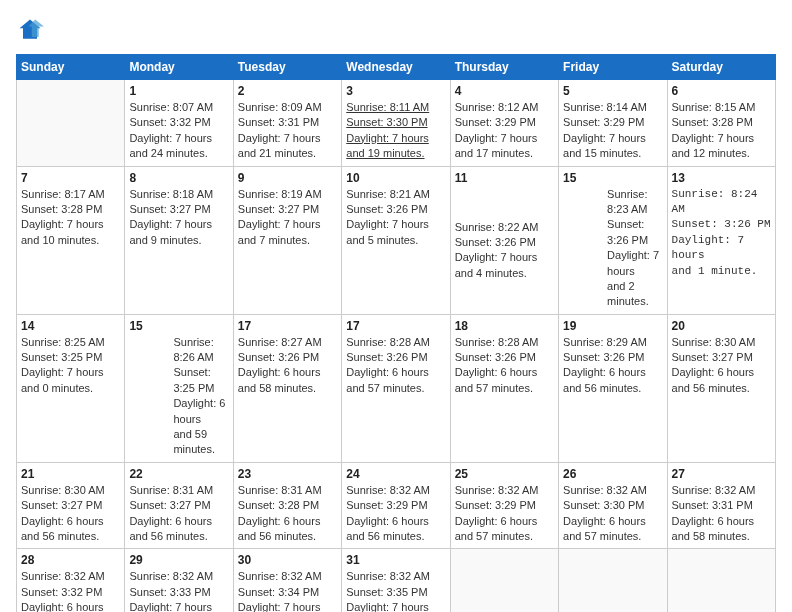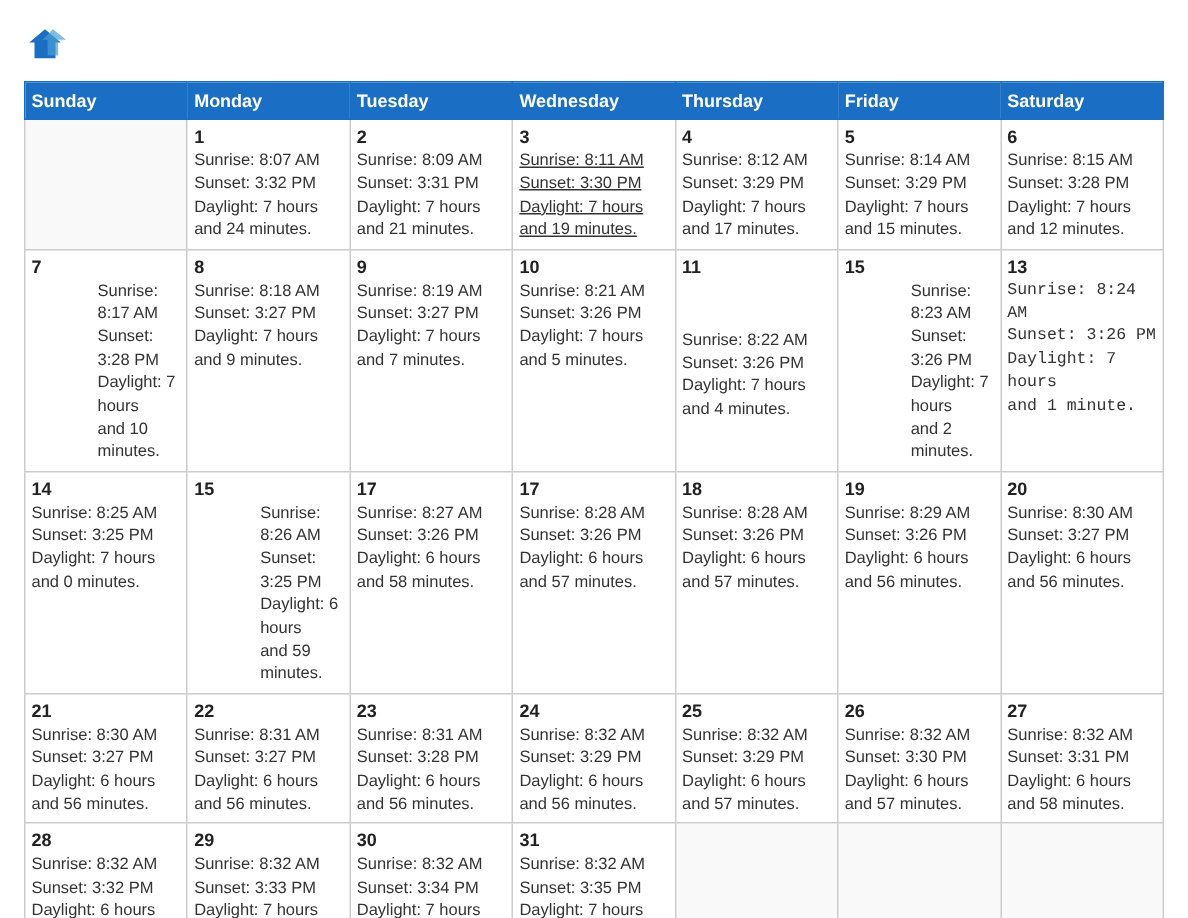--- a/index.html
+++ b/index.html
@@ -167,21 +167,21 @@
             <span class="day-num">6</span>
             <div class="day-info" style="white-space: pre-line;">Sunrise: 8:15 AM
 Sunset: 3:28 PM
 Daylight: 7 hours
 and 12 minutes.</div>
           </td>
         </tr>
         <tr>
           <td>
             <span class="day-num">7</span>
-            <div class="day-info" style="white-space: pre-line; margin-left: 44px;">Sunrise: 8:17 AM
+            <div class="day-info" style="white-space: pre-line;">Sunrise: 8:17 AM
 Sunset: 3:28 PM
 Daylight: 7 hours
 and 10 minutes.</div>
           </td>
           <td>
             <span class="day-num">8</span>
             <div class="day-info" style="white-space: pre-line;">Sunrise: 8:18 AM
 Sunset: 3:27 PM
 Daylight: 7 hours
 and 9 minutes.</div>

